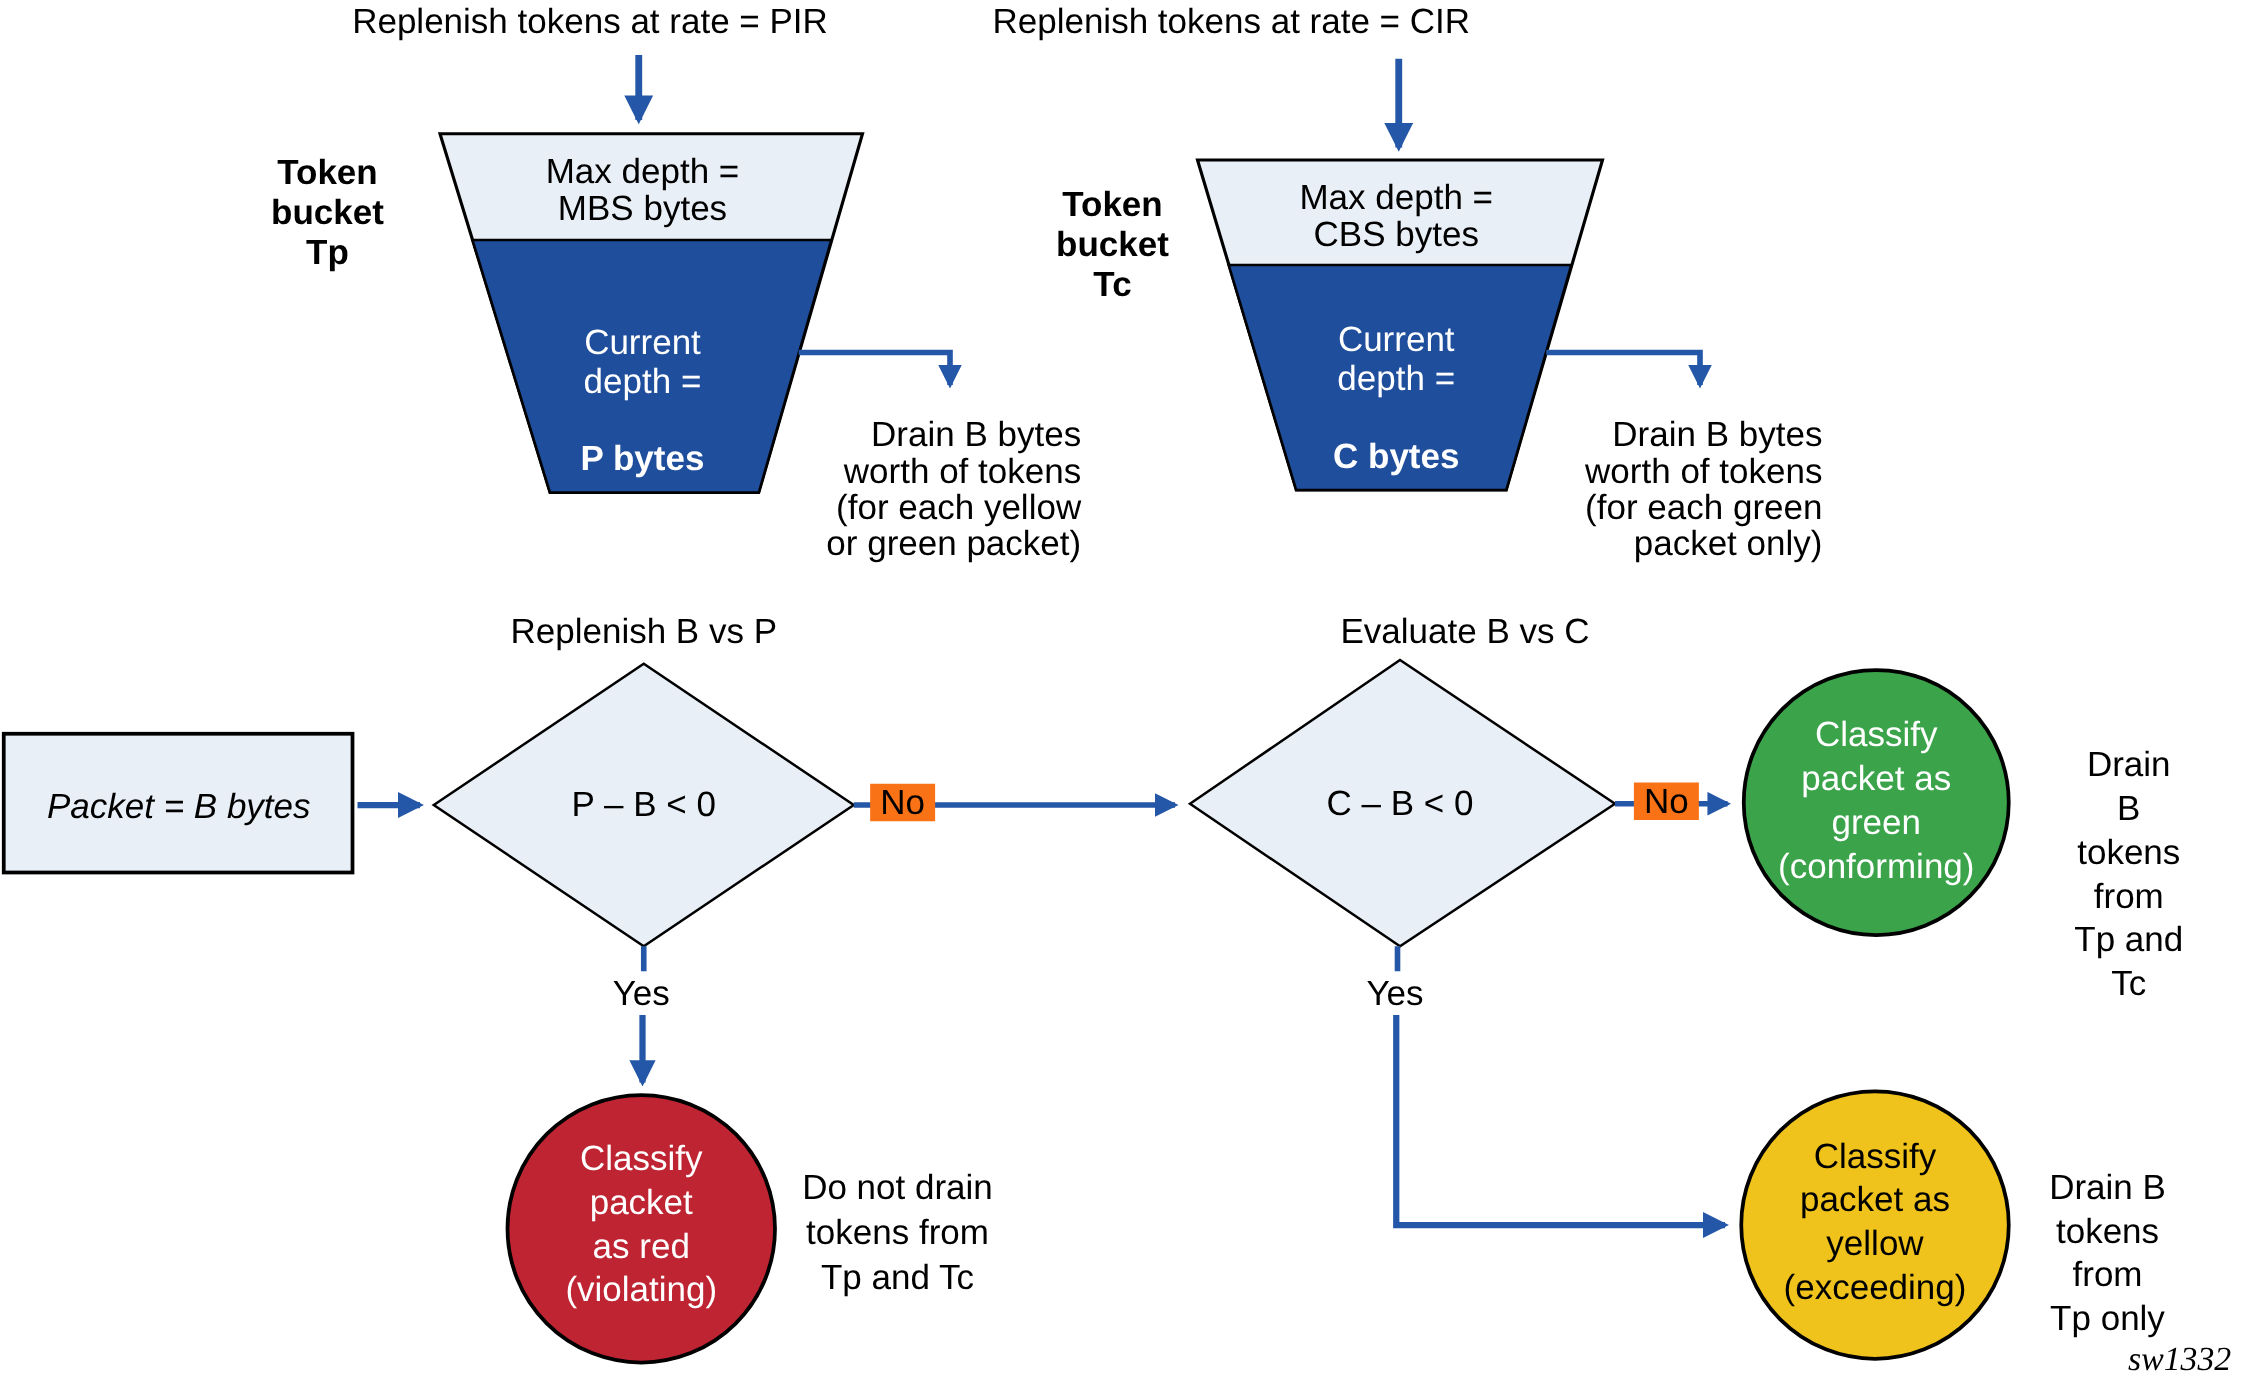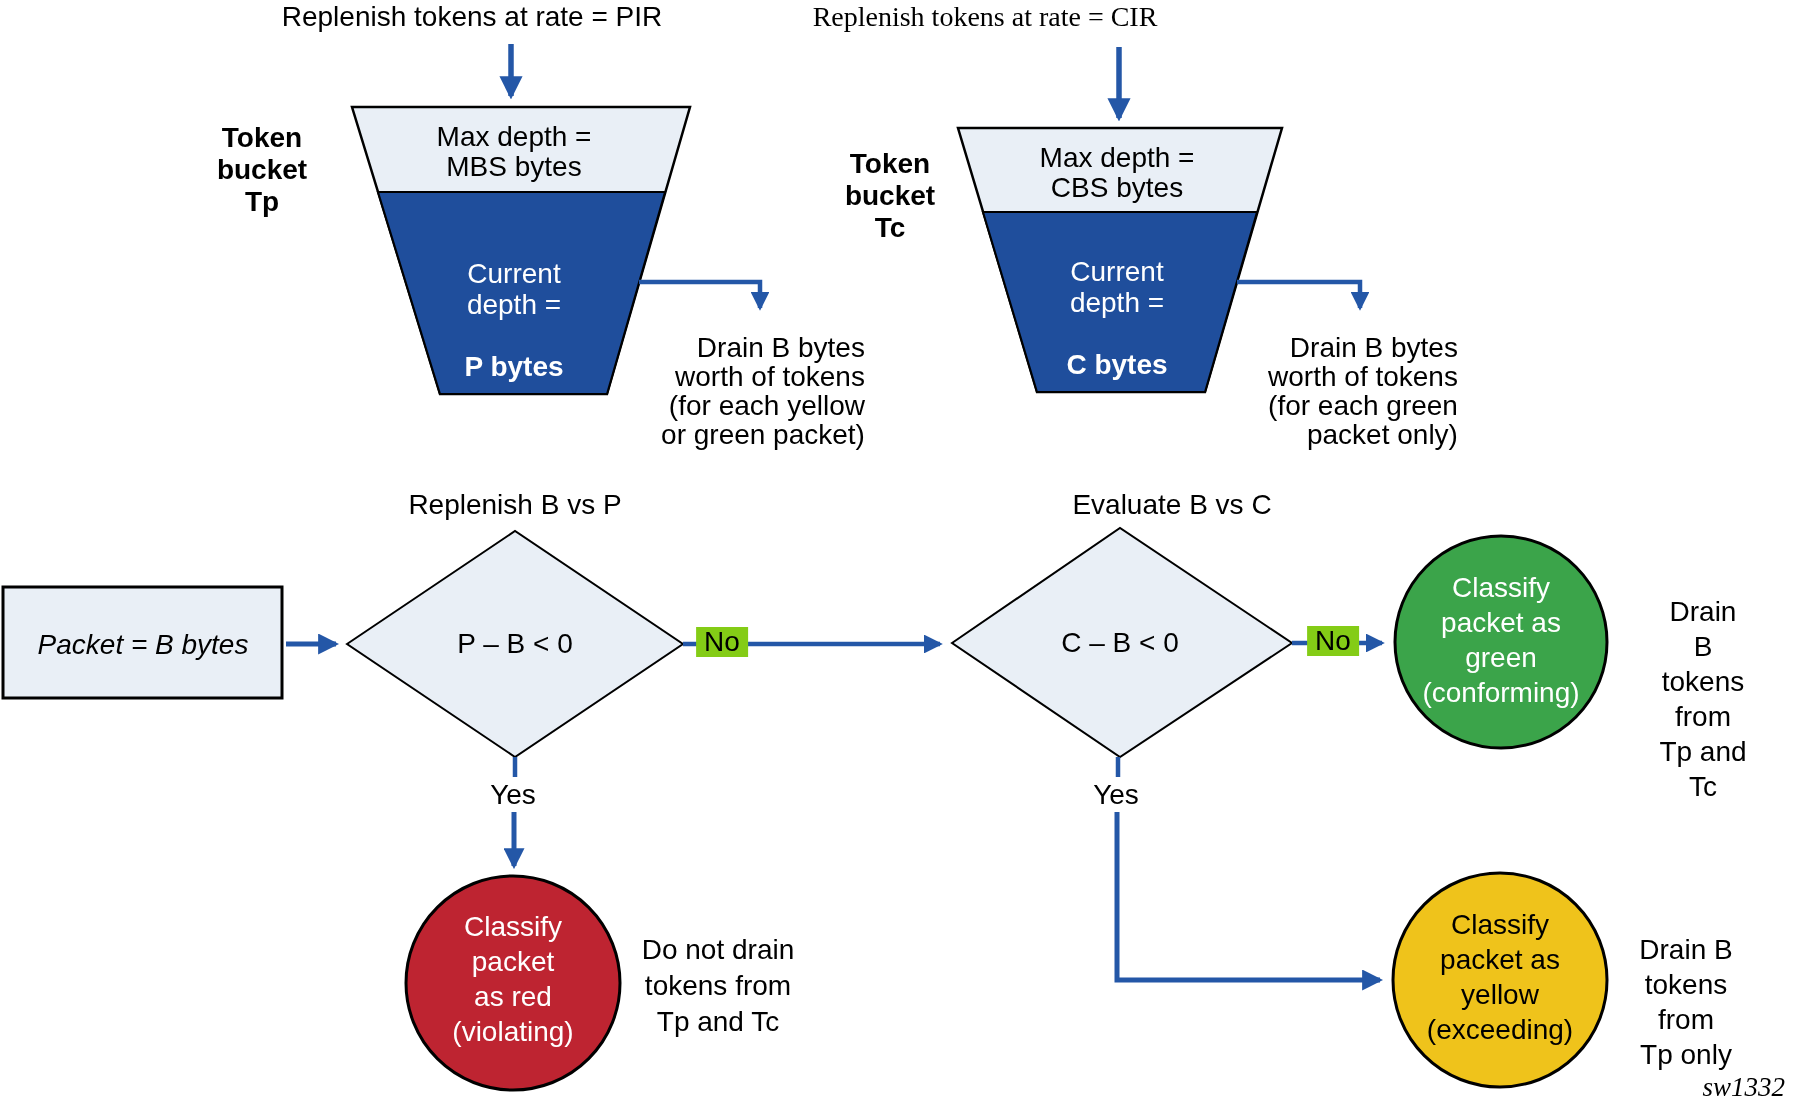--- a/index.html
+++ b/index.html
@@ -13,21 +13,21 @@
     text-align:center;white-space:pre-line;
     font-size:28px;line-height:30px;
   }
   .bold{font-weight:bold;}
   .white{color:#ffffff;}
   .lh29{line-height:29px;text-align:right;}
   .lh31{line-height:31px;}
   .lh32{line-height:32px;}
   .lh35{line-height:35px;}
   .lh36{line-height:36px;}
-  .badge{background:#84cc16;padding:0 8px;}
+  .badge{background:#f97316;padding:0 8px;}
   .watermark{
     position:absolute;right:8px;top:1072px;transform:none;
     font-family:"Liberation Serif", serif;font-style:italic;font-size:27px;
   }
 </style>
 </head>
 <body>
 
 <svg id="shapes" width="1793" height="1106" viewBox="0 0 1793 1106">
   <defs>
@@ -60,21 +60,21 @@
     <line x1="683" y1="644" x2="940" y2="644" stroke-width="4.5" marker-end="url(#arrow)"></line>
     <line x1="1292" y1="643" x2="1382" y2="643" stroke-width="4.5" marker-end="url(#arrow)"></line>
     <line x1="515" y1="757" x2="515" y2="777" stroke-width="4.5"></line>
     <line x1="514" y1="812" x2="514" y2="866" stroke-width="5" marker-end="url(#arrow)"></line>
     <line x1="1118" y1="757" x2="1118" y2="777" stroke-width="4.5"></line>
     <polyline points="1117,812 1117,980 1380,980" stroke-width="5" marker-end="url(#arrow)"></polyline>
   </g>
 </svg>
 
 <div class="txt" style="left:472px;top:2px;">Replenish tokens at rate = PIR</div>
-<div class="txt" style="left:985px;top:2px;font-family:Liberation Serif, serif;">Replenish tokens at rate = CIR</div>
+<div class="txt" style="left:985px;top:2px;">Replenish tokens at rate = CIR</div>
 
 <div class="txt bold lh32" style="left:262px;top:122px;">Token
 bucket
 Tp</div>
 <div class="txt bold lh32" style="left:890px;top:148px;">Token
 bucket
 Tc</div>
 
 <div class="txt" style="left:514px;top:122px;">Max depth =
 MBS bytes</div>

